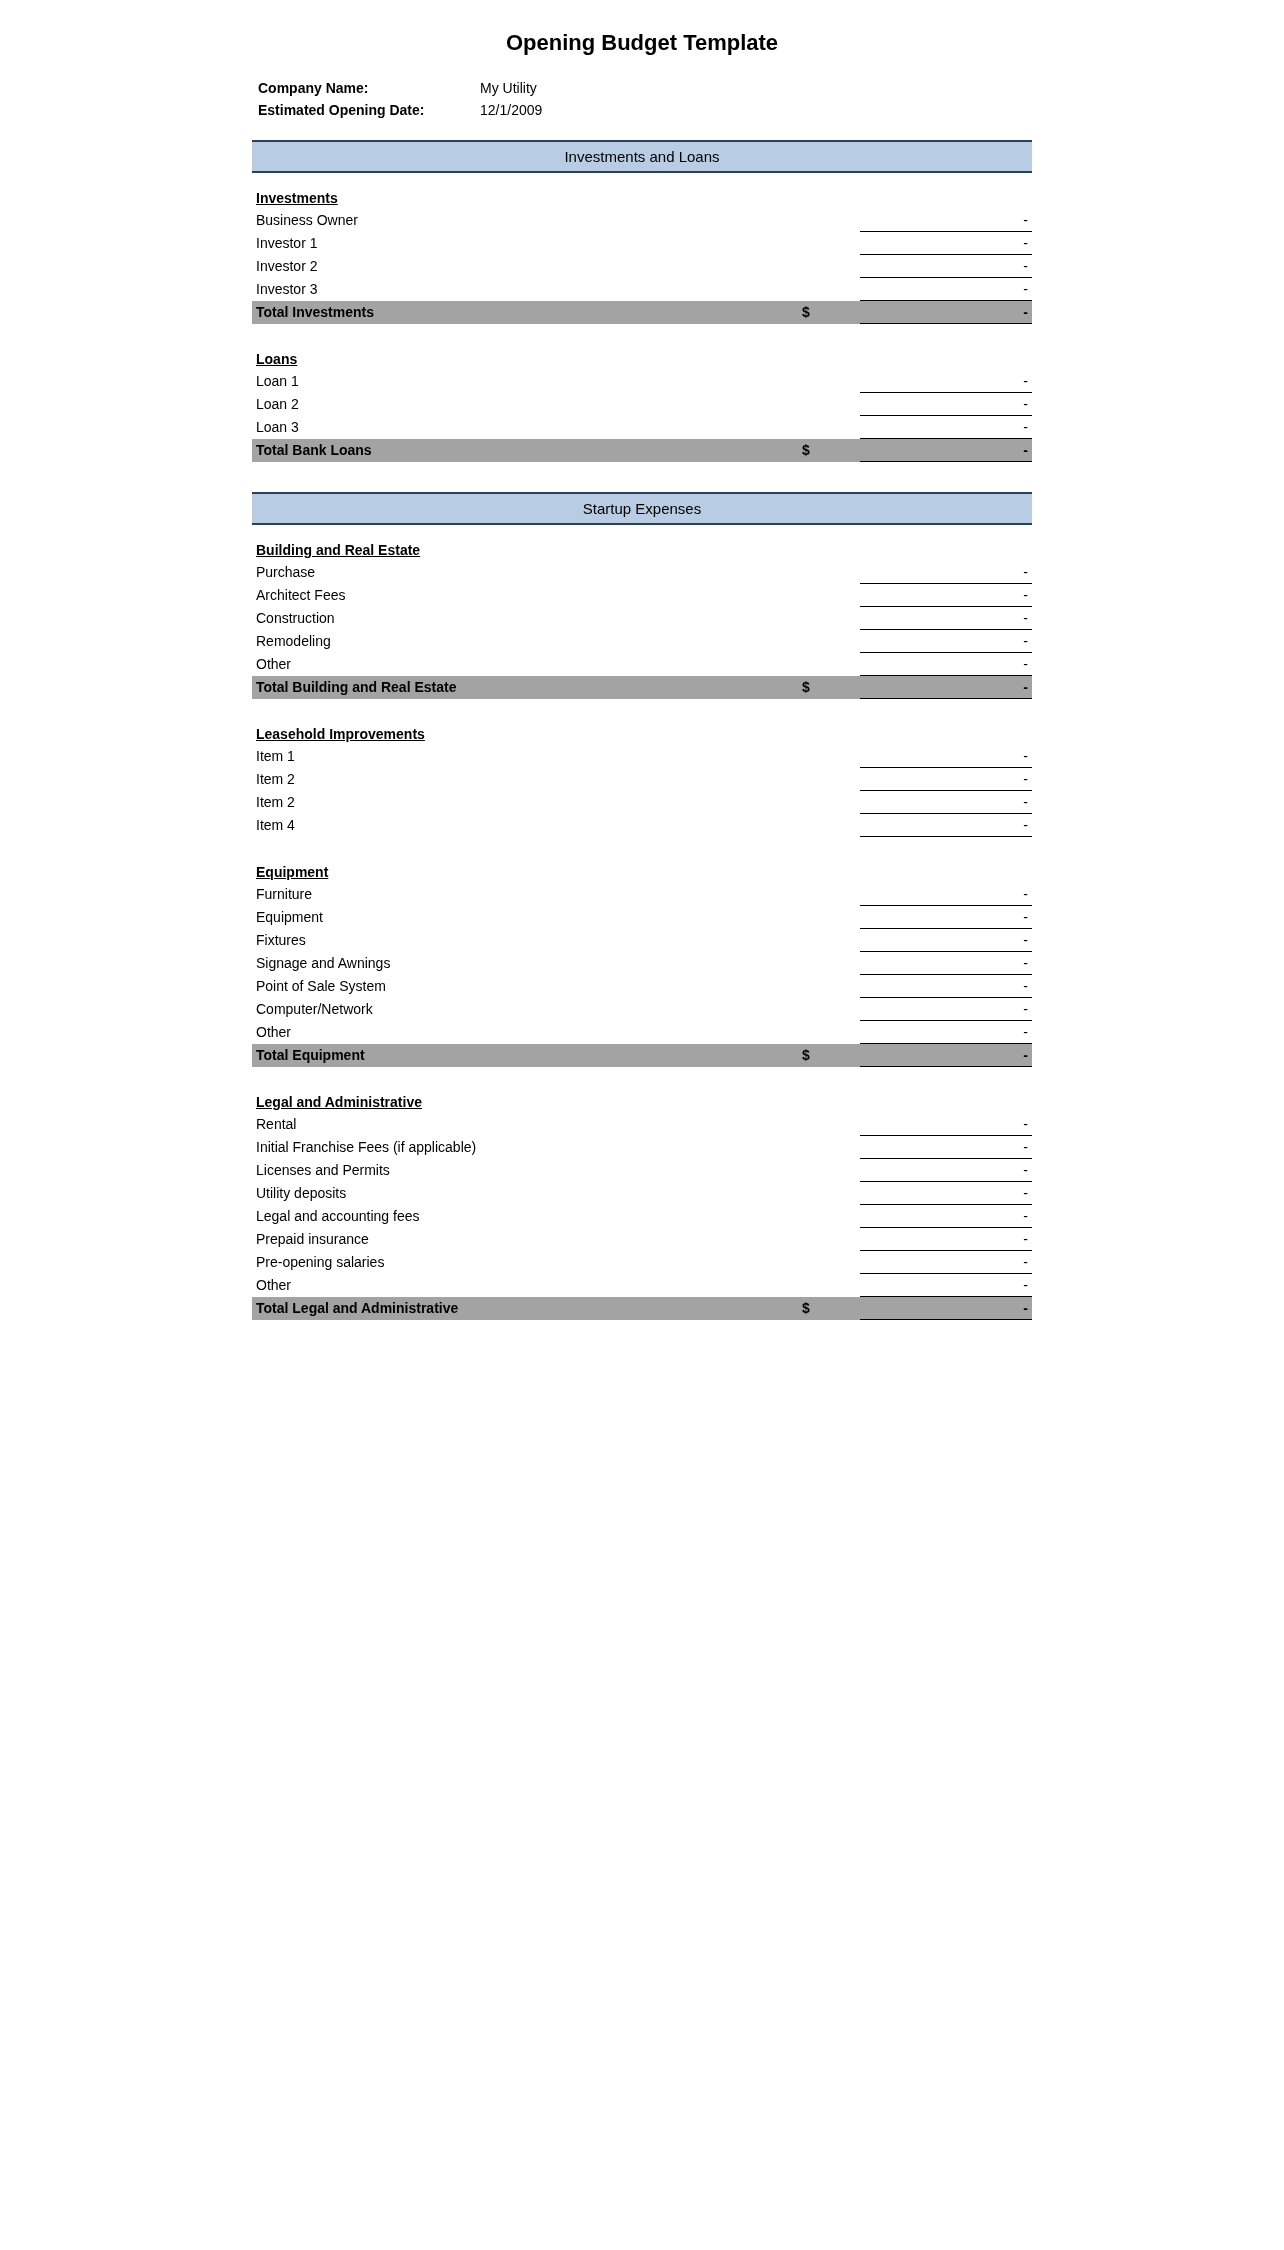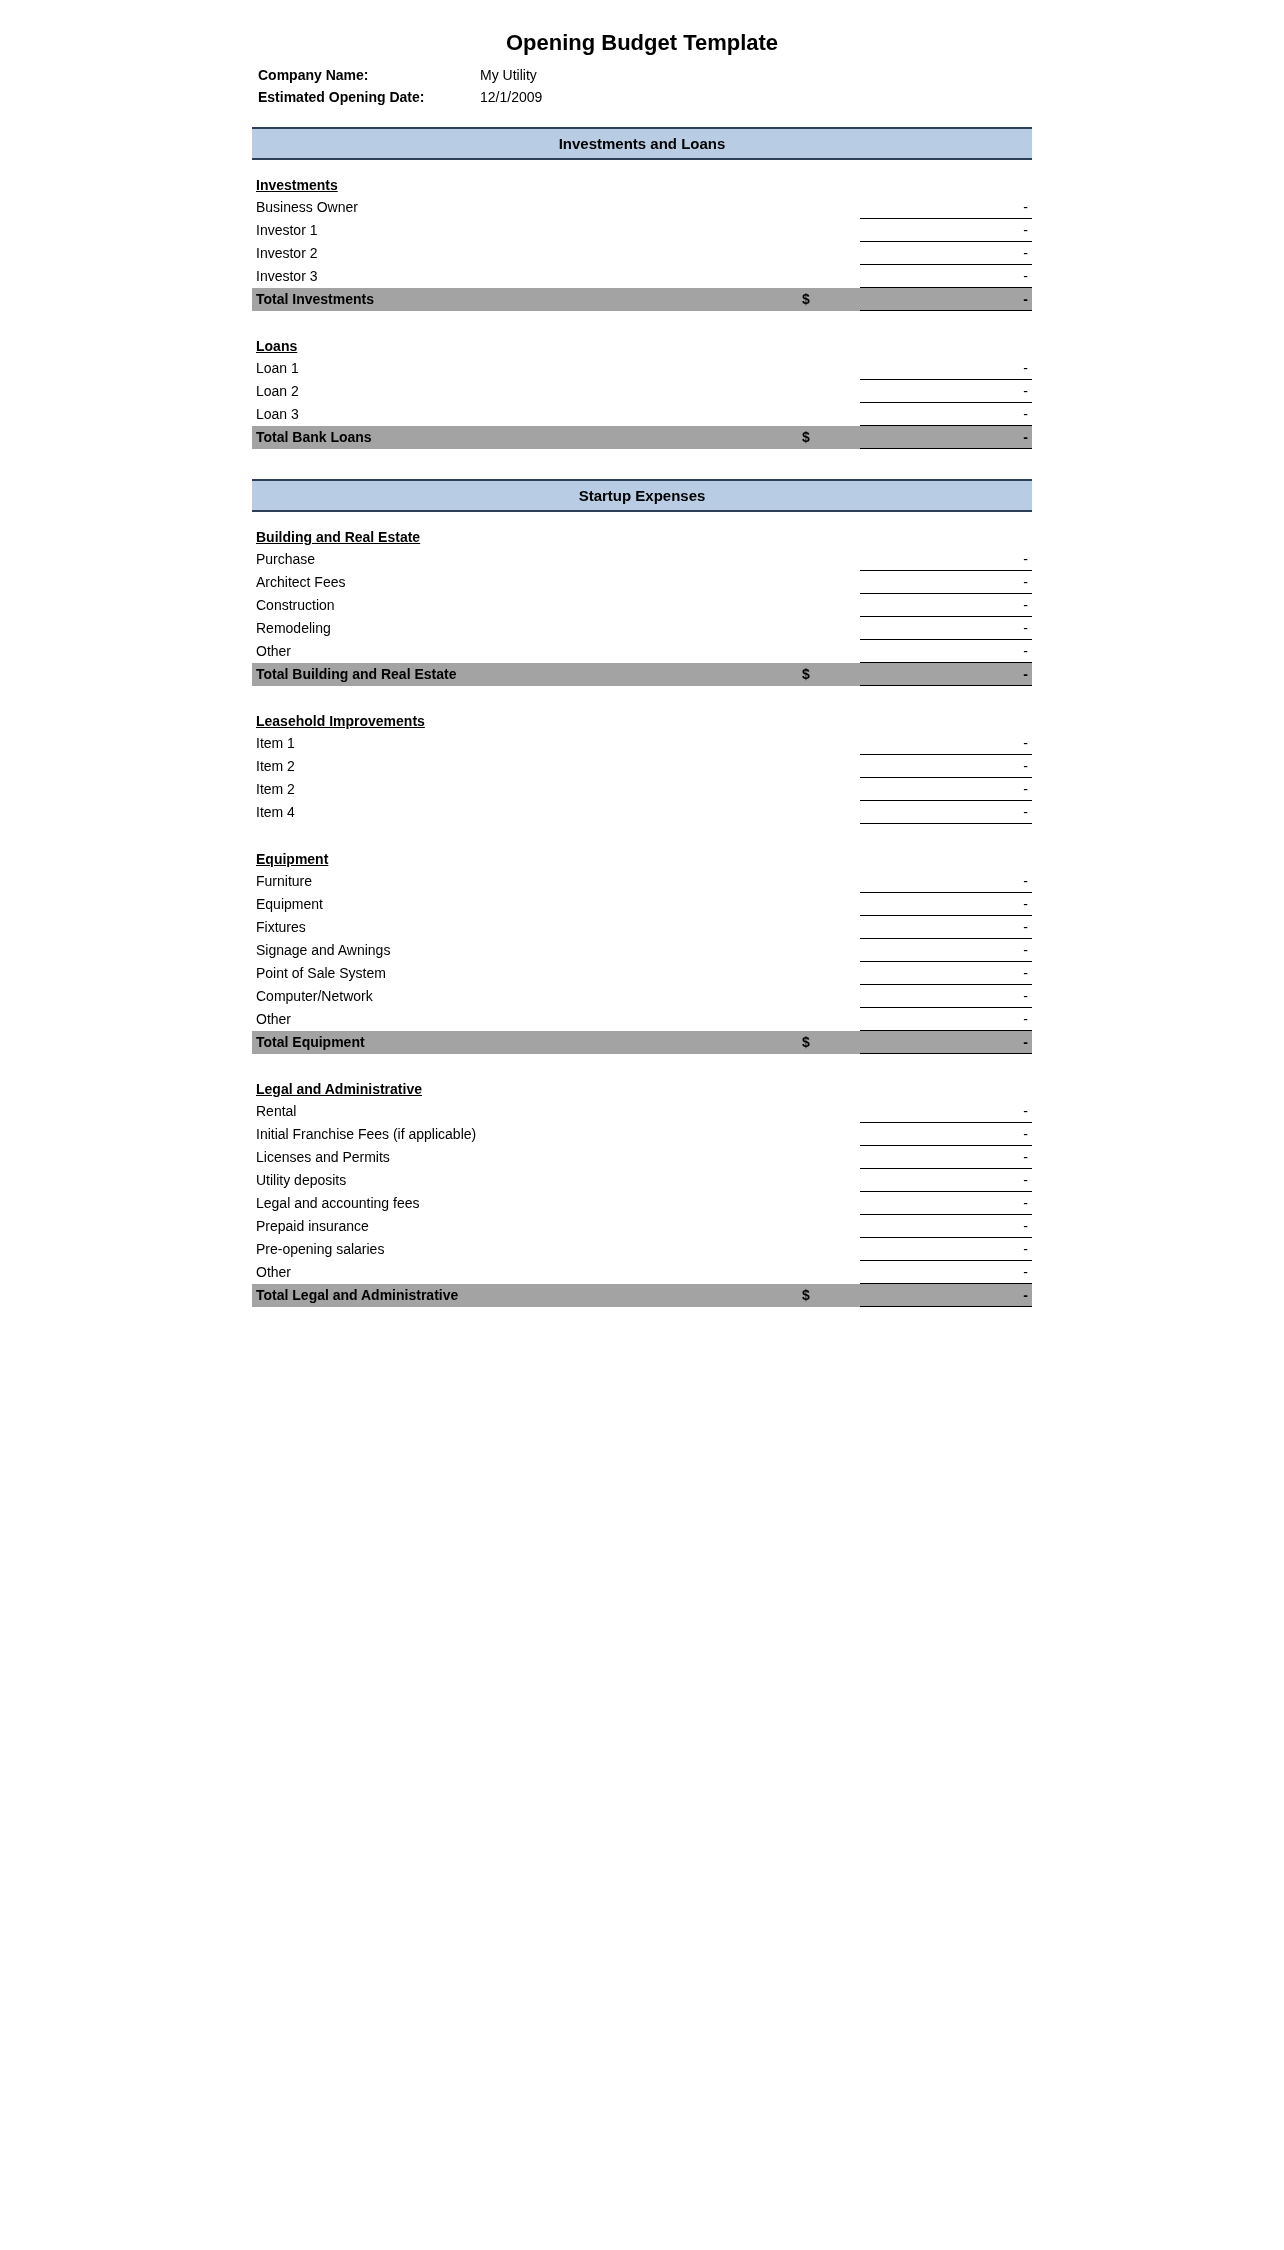--- a/index.html
+++ b/index.html
@@ -9,40 +9,40 @@
       background: #fff;
       color: #000;
       padding: 30px 60px;
       max-width: 900px;
       margin: 0 auto;
     }
     h1 {
       text-align: center;
       font-size: 22px;
       font-weight: bold;
-      margin-bottom: 7px;
+      margin-bottom: 20px;
     }
     .info-table {
       width: 100%;
       margin-bottom: 18px;
     }
     .info-table td {
       padding: 2px 4px;
       font-size: 14px;
     }
     .info-table .label {
       font-weight: bold;
       width: 220px;
     }
     .section-header {
       background: #b8cce4;
       border-top: 2px solid #2e4057;
       border-bottom: 2px solid #2e4057;
       text-align: center;
-      font-weight: bold;
+      font-weight: normal;
       font-size: 15px;
       padding: 6px 0;
       margin-bottom: 14px;
     }
     .budget-table {
       width: 100%;
       border-collapse: collapse;
       margin-bottom: 10px;
     }
     .budget-table td {

